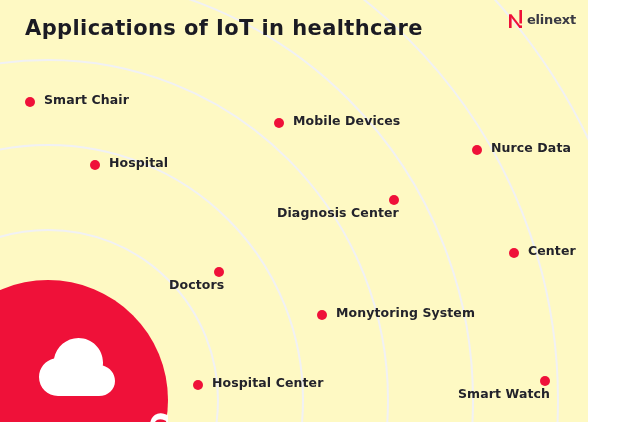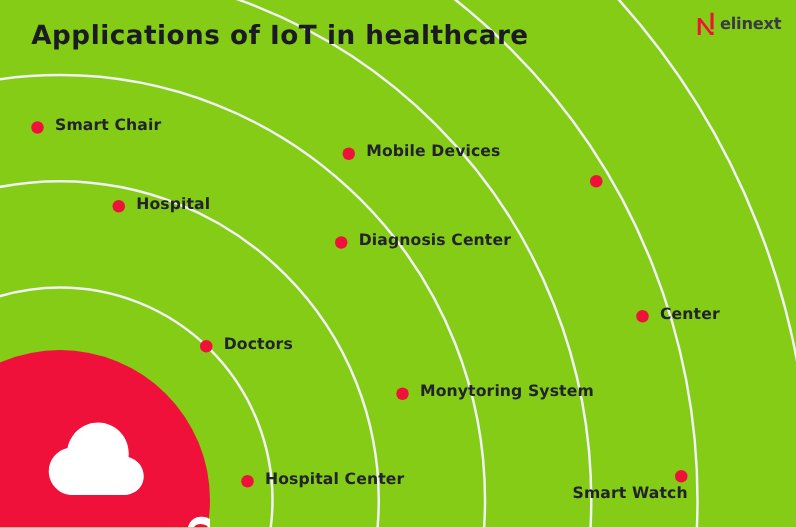--- a/index.html
+++ b/index.html
@@ -5,23 +5,23 @@
   html, body {
     margin: 0;
     padding: 0;
     background: #ffffff;
   }
   body {
     font-family: "DejaVu Sans", sans-serif;
   }
   #stage {
     position: relative;
-    width: 637px;
+    width: 588px;
     height: 422px;
-    background: #84cc16;
+    background: #fef9c3;
     overflow: hidden;
   }
   
   #arcs {
     position: absolute;
     left: 0;
     top: 0;
     width: 637px;
     height: 422px;
     pointer-events: none;
@@ -163,30 +163,31 @@
   <div class="node" style="left: 90px; top: 155px;">
     <span class="node-dot"></span>
     <span class="node-label">Hospital</span>
   </div>
   <div class="node" style="left: 274px; top: 113px;">
     <span class="node-dot"></span>
     <span class="node-label">Mobile Devices</span>
   </div>
   <div class="node" style="left: 472px; top: 140px;">
     <span class="node-dot"></span>
-  </div>
-  <div class="node" style="left: 268px; top: 184px;">
+    <span class="node-label">Nurce Data</span>
+  </div>
+  <div class="node" style="left: 268px; top: 195px; flex-direction: column;">
     <span class="node-dot"></span>
     <span class="node-label">Diagnosis Center</span>
   </div>
   <div class="node" style="left: 509px; top: 243px;">
     <span class="node-dot"></span>
     <span class="node-label">Center</span>
   </div>
-  <div class="node" style="left: 160px; top: 267px;">
+  <div class="node" style="left: 160px; top: 267px; flex-direction: column;">
     <span class="node-dot"></span>
     <span class="node-label">Doctors</span>
   </div>
   <div class="node" style="left: 317px; top: 305px;">
     <span class="node-dot"></span>
     <span class="node-label">Monytoring System</span>
   </div>
   <div class="node" style="left: 193px; top: 375px;">
     <span class="node-dot"></span>
     <span class="node-label">Hospital Center</span>

